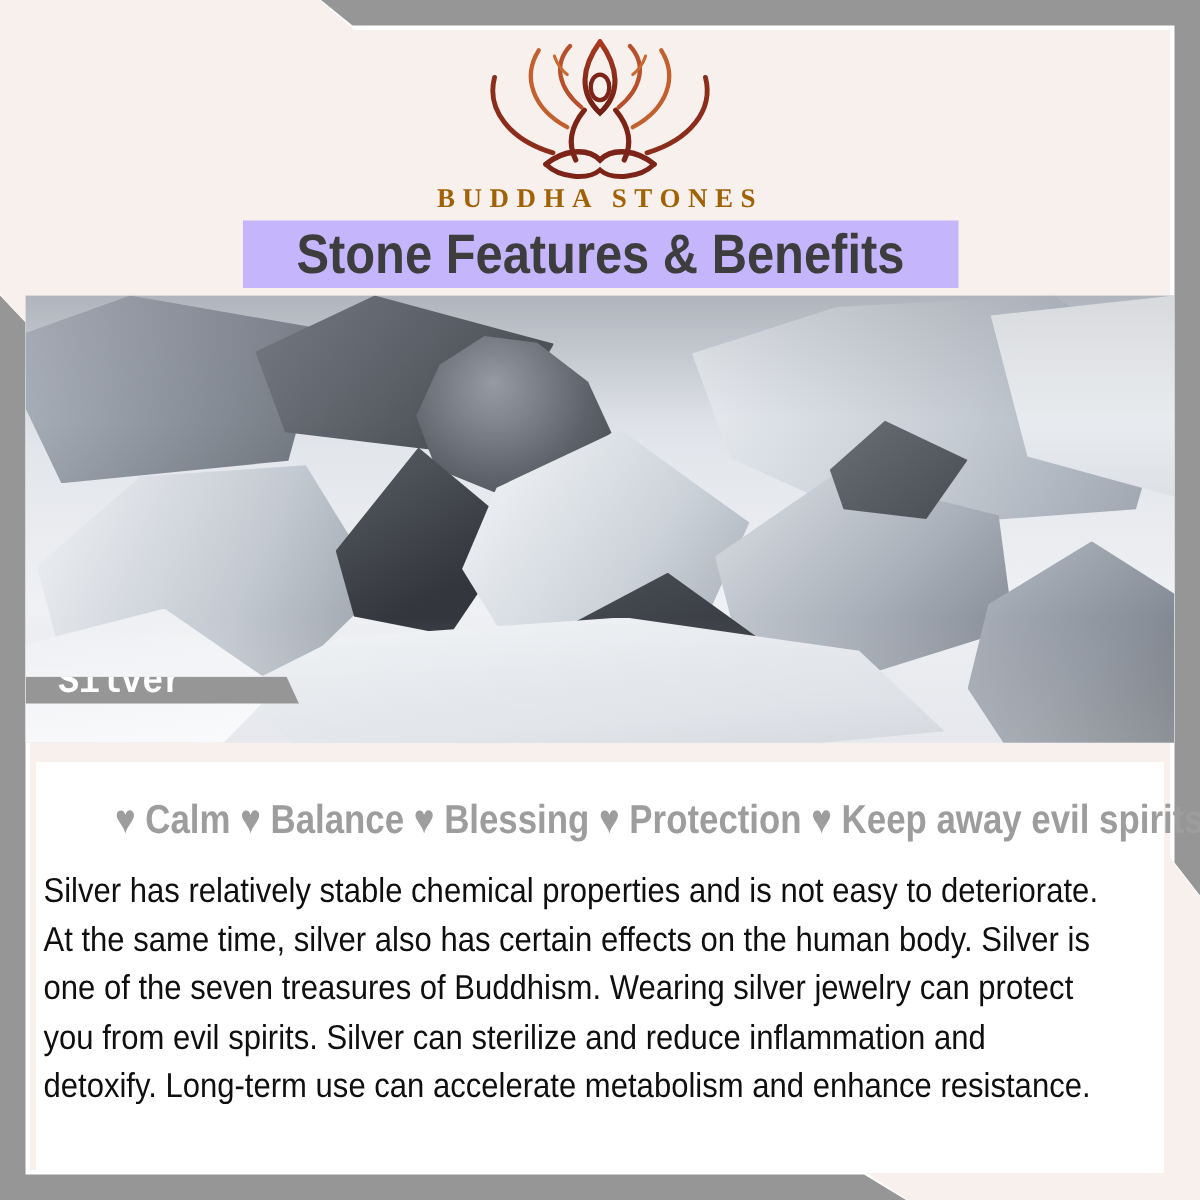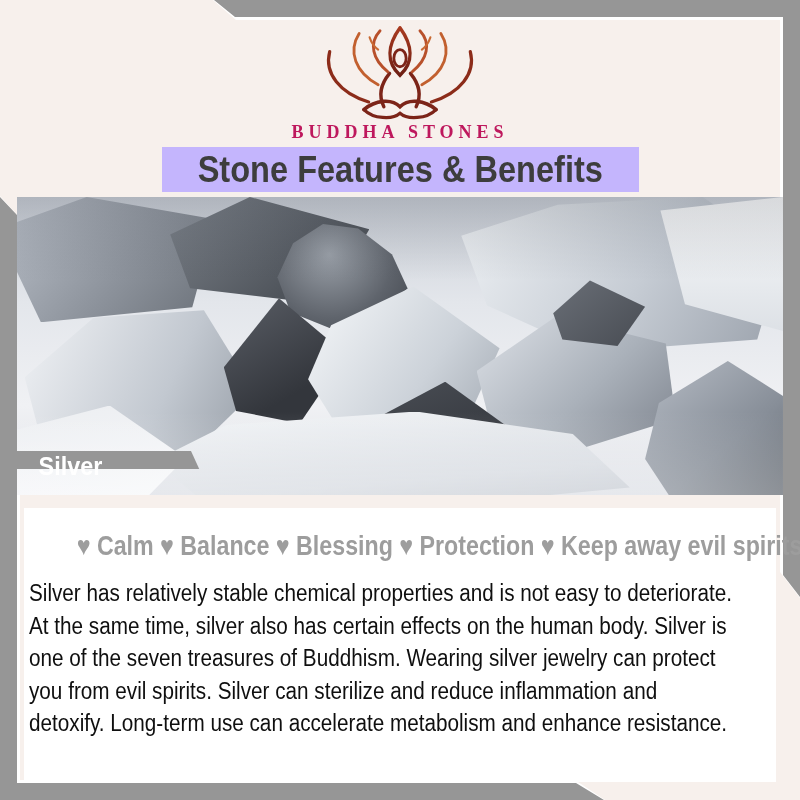--- a/index.html
+++ b/index.html
@@ -15,21 +15,21 @@
   #frame-tr-hi{clip-path:polygon(213px 0,800px 0,800px 598px,780px 572px,780px 20px,236px 20px);}
   #frame-tr{clip-path:polygon(214px 0,800px 0,800px 597px,783px 575px,783px 17px,235px 17px);}
   #frame-bl-hi{clip-path:polygon(0 196px,20px 218px,20px 780px,575px 780px,605px 800px,0 800px);}
   #frame-bl{clip-path:polygon(0 197px,17px 215px,17px 783px,576px 783px,604px 800px,0 800px);}
 
   
   .logo-wrap{position:absolute;top:24px;left:0;width:100%;text-align:center;}
   .logo-wrap svg{display:block;margin:0 auto;}
   .brand-name{
     margin-top:2px;font-family:"Liberation Serif",serif;font-size:18px;
-    letter-spacing:5px;color:#be185d;font-weight:600;
+    letter-spacing:5px;color:#a16207;font-weight:600;
   }
 
   
   .title-box{
     position:absolute;left:162px;top:147px;width:477px;height:45px;
     background:#c4b5fd;display:flex;align-items:center;justify-content:center;
   }
   .title-text{
     font-size:37px;font-weight:bold;color:#3d3d3d;white-space:nowrap;
     transform:scaleX(0.88);transform-origin:center;
@@ -57,21 +57,21 @@
   .s14{left:70%;top:28%;width:12%;height:22%;background:linear-gradient(140deg,#6a6f77,#484c53);clip-path:polygon(0 50%,40% 0,100% 40%,70% 100%,10% 90%);}
   .photo::after{
     content:"";position:absolute;inset:0;
     background:linear-gradient(180deg,rgba(60,65,75,.18) 0%,rgba(255,255,255,0) 28%,rgba(255,255,255,0) 72%,rgba(255,255,255,.28) 100%);
   }
 
   
   .photo-label-banner{
     position:absolute;left:17px;top:451px;width:190px;height:18px;
     background:#969696;clip-path:polygon(0 0,174px 0,190px 35px,0 35px);
-    display:flex;align-items:flex-start;
+    display:flex;align-items:flex-end;font-family:Liberation Mono, monospace;
   }
   .photo-label{
     color:#ffffff;font-size:26px;font-weight:bold;padding-left:24px;white-space:nowrap;
     transform:scaleX(0.9);transform-origin:left center;
   }
 
   
   .card{
     position:absolute;left:24px;top:508px;width:752px;height:274px;background:#ffffff;
   }

